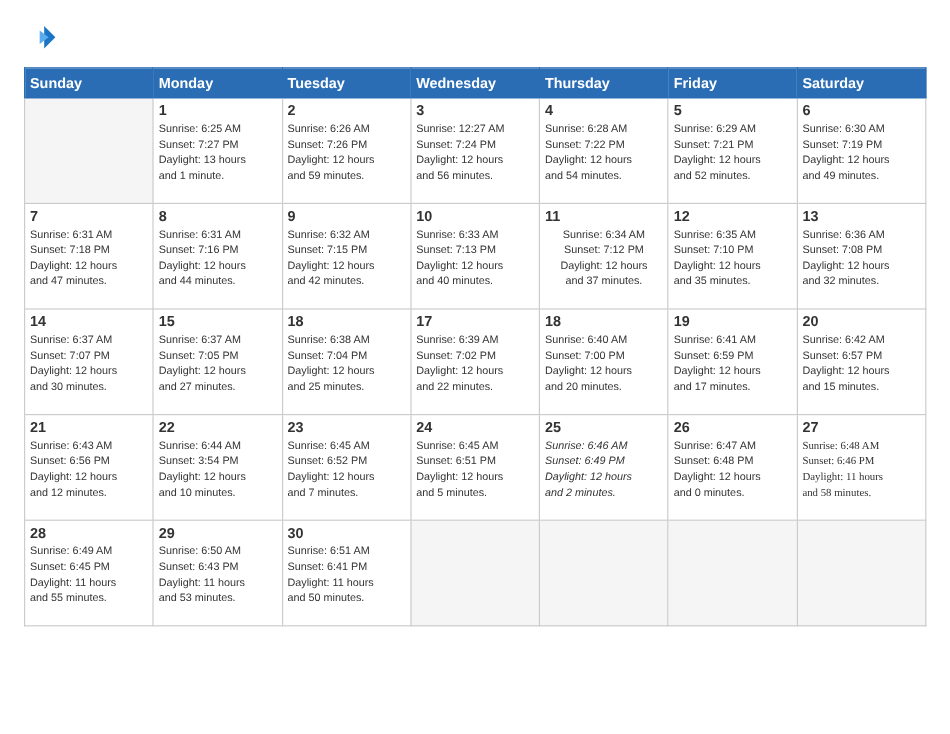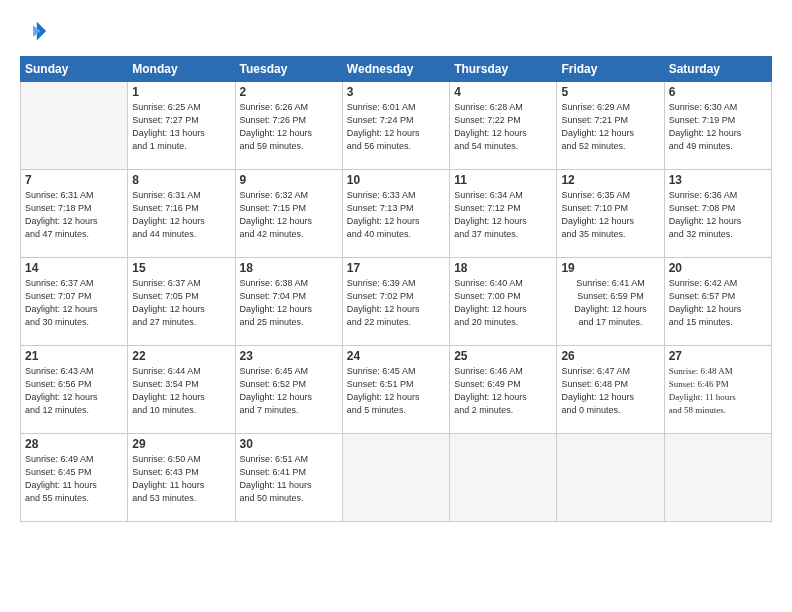--- a/index.html
+++ b/index.html
@@ -142,21 +142,21 @@
           </td>
           <td>
             <span class="day-num">2</span>
             <div class="day-info" style="white-space: pre-line;">Sunrise: 6:26 AM
 Sunset: 7:26 PM
 Daylight: 12 hours
 and 59 minutes.</div>
           </td>
           <td>
             <span class="day-num">3</span>
-            <div class="day-info" style="white-space: pre-line;">Sunrise: 6:01 AM
+            <div class="day-info" style="white-space: pre-line;">Sunrise: 12:27 AM
 Sunset: 7:24 PM
 Daylight: 12 hours
 and 56 minutes.</div>
           </td>
           <td>
             <span class="day-num">4</span>
             <div class="day-info" style="white-space: pre-line;">Sunrise: 6:28 AM
 Sunset: 7:22 PM
 Daylight: 12 hours
 and 54 minutes.</div>
@@ -200,21 +200,21 @@
           </td>
           <td>
             <span class="day-num">10</span>
             <div class="day-info" style="white-space: pre-line;">Sunrise: 6:33 AM
 Sunset: 7:13 PM
 Daylight: 12 hours
 and 40 minutes.</div>
           </td>
           <td>
             <span class="day-num">11</span>
-            <div class="day-info" style="white-space: pre-line;">Sunrise: 6:34 AM
+            <div class="day-info" style="white-space: pre-line; text-align: center;">Sunrise: 6:34 AM
 Sunset: 7:12 PM
 Daylight: 12 hours
 and 37 minutes.</div>
           </td>
           <td>
             <span class="day-num">12</span>
             <div class="day-info" style="white-space: pre-line;">Sunrise: 6:35 AM
 Sunset: 7:10 PM
 Daylight: 12 hours
 and 35 minutes.</div>
@@ -258,21 +258,21 @@
           </td>
           <td>
             <span class="day-num">18</span>
             <div class="day-info" style="white-space: pre-line;">Sunrise: 6:40 AM
 Sunset: 7:00 PM
 Daylight: 12 hours
 and 20 minutes.</div>
           </td>
           <td>
             <span class="day-num">19</span>
-            <div class="day-info" style="white-space: pre-line; text-align: center;">Sunrise: 6:41 AM
+            <div class="day-info" style="white-space: pre-line;">Sunrise: 6:41 AM
 Sunset: 6:59 PM
 Daylight: 12 hours
 and 17 minutes.</div>
           </td>
           <td>
             <span class="day-num">20</span>
             <div class="day-info" style="white-space: pre-line;">Sunrise: 6:42 AM
 Sunset: 6:57 PM
 Daylight: 12 hours
 and 15 minutes.</div>
@@ -302,21 +302,21 @@
           </td>
           <td>
             <span class="day-num">24</span>
             <div class="day-info" style="white-space: pre-line;">Sunrise: 6:45 AM
 Sunset: 6:51 PM
 Daylight: 12 hours
 and 5 minutes.</div>
           </td>
           <td>
             <span class="day-num">25</span>
-            <div class="day-info" style="white-space: pre-line;">Sunrise: 6:46 AM
+            <div class="day-info" style="white-space: pre-line; font-style: italic;">Sunrise: 6:46 AM
 Sunset: 6:49 PM
 Daylight: 12 hours
 and 2 minutes.</div>
           </td>
           <td>
             <span class="day-num">26</span>
             <div class="day-info" style="white-space: pre-line;">Sunrise: 6:47 AM
 Sunset: 6:48 PM
 Daylight: 12 hours
 and 0 minutes.</div>

